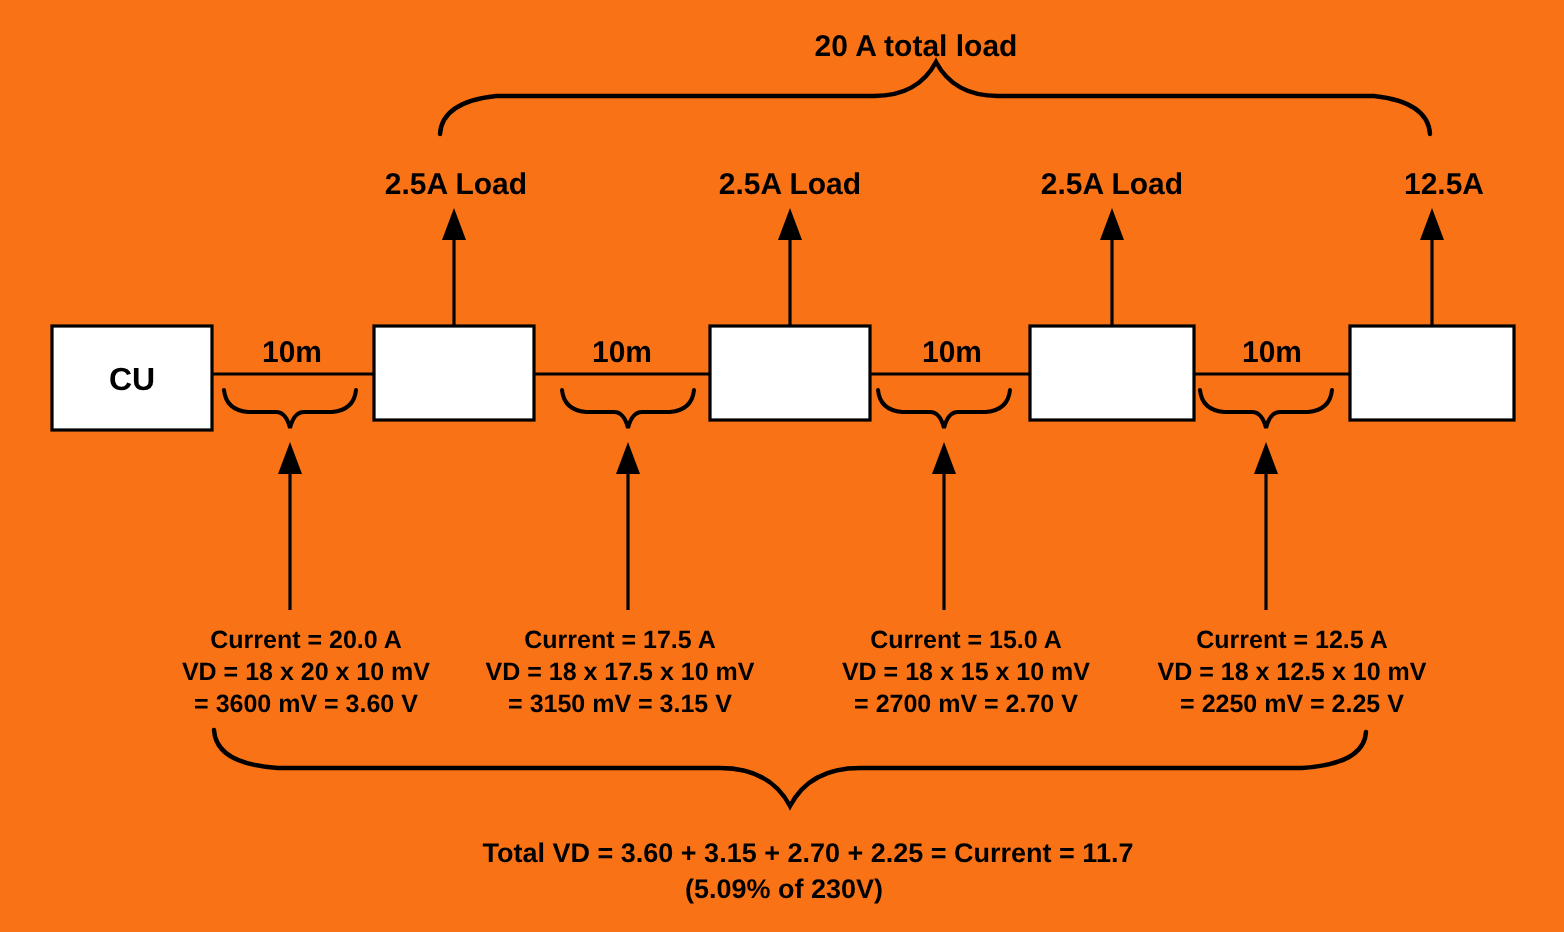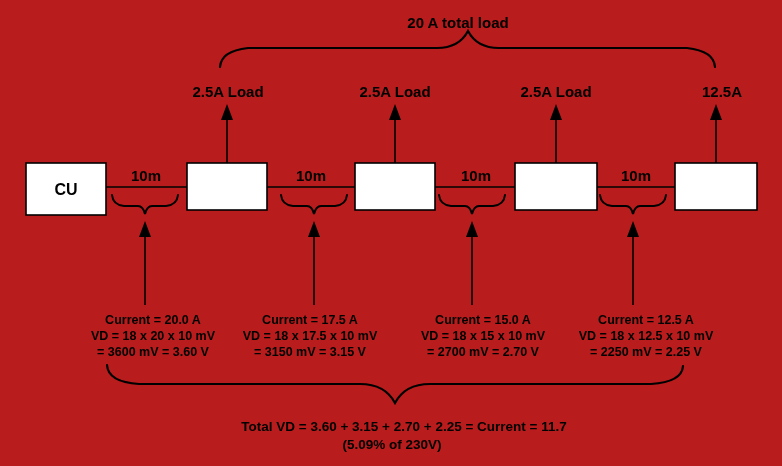--- a/index.html
+++ b/index.html
@@ -1,16 +1,16 @@
 <!DOCTYPE html>
 <html><head>
 <meta charset="utf-8">
 <style>
   html,body{margin:0;padding:0;background:#ffffff;}
-  .stage{position:relative;width:782px;height:466px;background:#b91c1c;overflow:hidden;}
+  .stage{position:relative;width:782px;height:466px;background:#f97316;overflow:hidden;}
   svg text{font-family:"Liberation Sans","DejaVu Sans",sans-serif;font-weight:bold;fill:#000000;}
   .t15{font-size:15px;}
   .t16{font-size:16px;}
   .t12{font-size:12.5px;}
   .t13{font-size:13.5px;}
   .mid{text-anchor:middle;}
   .ln{stroke:#000000;stroke-width:1.6;fill:none;}
   .box{fill:#ffffff;stroke:#000000;stroke-width:1.6;}
   .brace{stroke:#000000;stroke-width:2.2;fill:none;stroke-linecap:round;}
   .sbrace{stroke:#000000;stroke-width:2;fill:none;stroke-linecap:round;}

